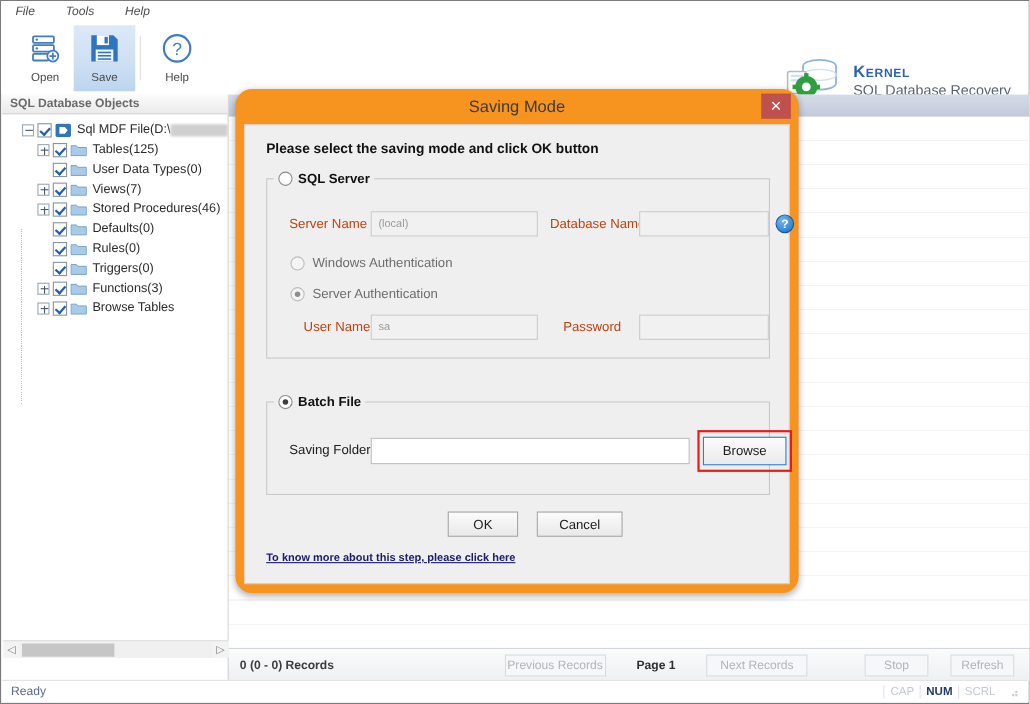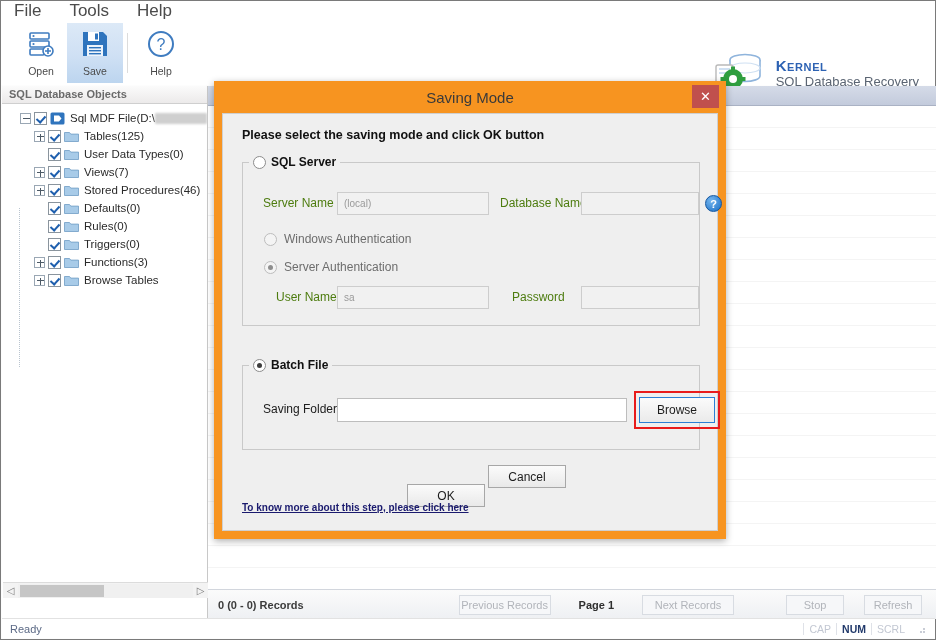--- a/index.html
+++ b/index.html
@@ -7,21 +7,21 @@
   body {
     width:936px; height:640px; overflow:hidden;
     font-family:"Liberation Sans", sans-serif;
     font-size:12px; color:#1a1a1a; background:#ffffff;
   }
   #app { position:relative; width:936px; height:640px; border:1px solid #7a7a7a; background:#fdfdfd; }
 
   
   .menubar { position:absolute; left:0; top:0; width:934px; height:20px; background:#ffffff;
              display:flex; align-items:center; padding-left:10px; gap:22px; }
-  .menubar .mi { font-size:17px; color:#4b4b4b; cursor:default; padding:1px 3px; }
+  .menubar .mi { font-size:11px; color:#4b4b4b; cursor:default; padding:1px 3px;font-style:italic; }
 
   
   .toolbar { position:absolute; left:0; top:20px; width:934px; height:64px; background:#ffffff; }
   .tbtn { position:absolute; top:2px; width:56px; height:60px; display:flex; flex-direction:column;
           align-items:center; justify-content:flex-start; padding-top:6px; }
   .tbtn.sel { background:linear-gradient(180deg,#dce9f7 0%,#cfe0f4 55%,#bcd5ef 100%); }
   .tbtn .lbl { font-size:10.5px; color:#4a4a4a; margin-top:3px; }
   .tbsep { position:absolute; top:12px; width:1px; height:40px; background:#dcdcdc; }
 
   
@@ -80,42 +80,42 @@
                border-top:1px solid #e2e2e2; display:flex; align-items:center; }
   .statusbar .ready { font-size:11px; color:#5c6a86; margin-left:8px; }
   .inds { position:absolute; right:8px; display:flex; align-items:center; }
   .ind { font-size:10.5px; color:#c2c7d2; padding:0 5px; border-left:1px solid #dfe2e8; }
   .ind.on { color:#223a6b; font-weight:bold; }
   .grip { width:12px; height:12px; margin-left:5px; position:relative; }
   .grip i { position:absolute; width:2px; height:2px; background:#c9cdd6; }
 
   
   .dlg { position:absolute; left:213px; top:80px; width:512px; height:458px;
-         background:#f79420; box-shadow:0 2px 7px rgba(0,0,0,.32); }
+         background:#f79420; box-shadow:0 2px 7px rgba(0,0,0,.32);border-radius:15px; }
   .dlg-title { height:32px; position:relative; display:flex; align-items:center; justify-content:center; }
   .dlg-title .t { font-size:15px; color:#3a3a3a; }
   .dlg-close { position:absolute; right:7px; top:4px; width:27px; height:23px; background:#c0504d;
                color:#fff; font-size:13px; display:flex; align-items:center; justify-content:center; }
   .dlg-body { position:absolute; left:8px; top:32px; width:496px; height:418px;
               background:#efefef; border:1px solid #cfcfcf; }
   .prompt { font-size:12.5px; font-weight:bold; color:#111; margin:14px 0 0 19px; }
 
   
   .grp { position:absolute; border:1px solid #c9c9c9; }
   .grp-lbl { position:absolute; top:-8px; left:6px; background:#efefef; padding:0 4px;
              display:flex; align-items:center; gap:5px; font-size:12px; font-weight:bold; color:#111; }
   .radio { width:13px; height:13px; border-radius:50%; border:1px solid #8c8c8c; background:#fff;
            position:relative; flex:none; }
   .radio.on:after { content:""; position:absolute; left:3px; top:3px; width:5px; height:5px;
                     border-radius:50%; background:#3d3d3d; }
   .radio.dis { border-color:#bdbdbd; background:#f4f4f4; }
   .radio.dis.on:after { background:#8e8e8e; }
 
   .fld-lbl { font-size:12px; color:#202020; }
-  .fld-lbl.dis { color:#4d7c0f; }
+  .fld-lbl.dis { color:#c2410c; }
   .tin { background:#ffffff; border:1px solid #bdbdbd; height:23px; font-size:10px;
          color:#9a9a9a; display:flex; align-items:center; padding-left:6px; }
   .tin.dis { background:#f1f1f1; border-color:#cdcdcd; }
   .helpic { width:17px; height:17px; border-radius:50%;
             background:radial-gradient(circle at 35% 30%, #73b5ef, #1c6fc4);
             border:1px solid #1356a0; color:#fff; font-size:11px; font-weight:bold;
             display:flex; align-items:center; justify-content:center; }
   .authrow { display:flex; align-items:center; gap:7px; }
   .authlbl { font-size:12px; color:#6d6d6d; }
 
@@ -415,19 +415,19 @@
           <span>Batch File</span>
         </div>
 
         <span class="fld-lbl" style="position:absolute;left:20px;top:36px;text-align:right;">Saving Folder</span>
         <span class="tin" style="position:absolute;left:94px;top:32px;width:290px;height:24px;color:#222;"></span>
 
         <span class="browse-hl" style="left:391px;top:25px;width:86px;height:38px;"></span>
         <span class="browse" style="left:396px;top:31px;width:76px;height:26px;">Browse</span>
       </div>
 
-      <span class="btn" style="position:absolute;left:184px;top:351px;width:78px;height:23px;margin-top:19px;">OK</span>
+      <span class="btn" style="position:absolute;left:184px;top:351px;width:64px;height:23px;">OK</span>
       <span class="btn" style="position:absolute;left:265px;top:351px;width:78px;height:23px;">Cancel</span>
 
       <span class="dlink" style="left:19px;top:388px;">To know more about this step, please click here</span>
     </div>
   </div>
 </div>
 
 </body></html>

